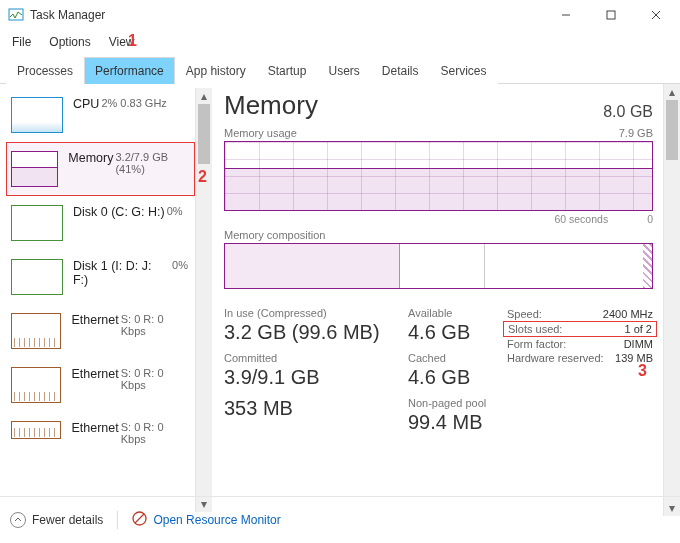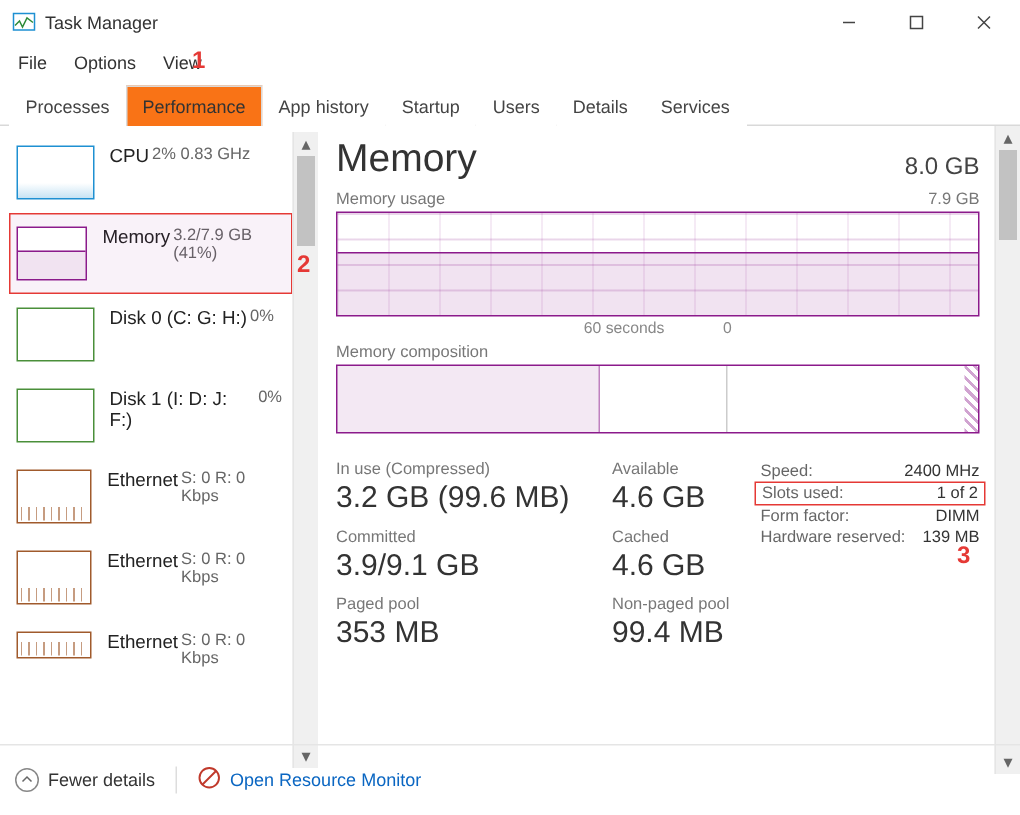--- a/index.html
+++ b/index.html
@@ -9,21 +9,21 @@
   .titlebar .tb-icon { width: 16px; height: 16px; margin-right: 6px; }
   .titlebar .title { font-size: 12px; color: #333; flex:1; }
   .sysbtn { width: 45px; height: 28px; display:flex; align-items:center; justify-content:center; color:#555; }
   .sysbtn svg { width:10px; height:10px; }
 
   .menubar { height: 24px; display:flex; align-items:center; padding: 0 4px; gap: 2px; }
   .menubar .mitem { padding: 2px 8px; font-size:12px; }
 
   .tabbar { height: 30px; display:flex; align-items:flex-end; padding: 0 6px; border-bottom:1px solid #d9d9d9; }
   .tab { padding: 6px 10px 6px; font-size:12px; border:1px solid transparent; border-bottom:none; position:relative; top:1px; background:#fff; }
-  .tab.active { border-color:#d9d9d9; background:#f97316; }
+  .tab.active { border-color:#d9d9d9; background:#7dd3fc; }
   .tab.inactive { color:#444; }
 
   .content { display:flex; height: 432px; }
   .sidebar { width: 214px; padding: 4px 2px 4px 6px; display:flex; position:relative; }
   .sb-list { flex:1; overflow:hidden; }
   .sb-scroll { width:17px; background:#f0f0f0; border-left:1px solid #e5e5e5; position:relative; }
   .sb-scroll .thumb { position:absolute; left:2px; right:2px; top:16px; height:60px; background:#c2c2c2; }
   .sb-scroll .arrow { position:absolute; left:0; right:0; height:16px; display:flex; align-items:center; justify-content:center; color:#666; }
   .sb-scroll .arrow.up { top:0; } .sb-scroll .arrow.dn { bottom:0; }
 
@@ -55,21 +55,21 @@
   .hdr .big { font-size:26px; font-weight:400; color:#333; }
   .hdr .cap { font-size:16px; color:#444; }
 
   .section-label { font-size:11px; color:#777; display:flex; justify-content:space-between; margin-top:6px; }
   .graph { border:1px solid #8b1a8b; background:#fff; position:relative; margin-top:2px; }
   .graph.g1 { height:70px; }
   .graph.g1 .fill { position:absolute; left:0; right:0; bottom:0; top:38%; background: rgba(139,26,139,0.12); border-top:1px solid #8b1a8b; }
   .graph.g1::before { content:""; position:absolute; inset:0;
     background-image: linear-gradient(rgba(139,26,139,0.18) 1px, transparent 1px), linear-gradient(90deg, rgba(139,26,139,0.18) 1px, transparent 1px);
     background-size: 100% 17px, 34px 100%; pointer-events:none; }
-  .axis { font-size:10.5px; color:#888; display:flex; justify-content:center; margin-top:2px;gap:39px; }
+  .axis { font-size:10.5px; color:#888; display:flex; justify-content:flex-end; margin-top:2px;gap:39px; }
 
   .graph.g2 { height:46px; }
   .g2 .segA { position:absolute; left:0; top:0; bottom:0; width:41%; background: rgba(139,26,139,0.10); border-right:1px solid rgba(139,26,139,0.5); }
   .g2 .segB { position:absolute; left:41%; top:0; bottom:0; width:20%; border-right:1px solid #ccc; }
   .g2 .dash { position:absolute; right:0; top:0; bottom:0; width:2%;
      background: repeating-linear-gradient(45deg, rgba(139,26,139,0.4) 0 2px, transparent 2px 5px); }
 
   .stats { display:flex; gap:14px; margin-top:18px; }
   .colL { width:170px; }
   .colM { width:85px; }
@@ -223,21 +223,20 @@
           <div class="segB"></div>
           <div class="dash"></div>
       </div>
 
       <div class="stats">
         <div class="colL">
           <div class="tag">In use (Compressed)</div>
           <div class="val">3.2 GB (99.6 MB)</div>
           <div class="tag">Committed</div>
           <div class="val">3.9/9.1 GB</div>
-          <div class="tag">Paged pool</div>
           <div class="val" style="margin-bottom:0;">353 MB</div>
         </div>
         <div class="colM">
           <div class="tag">Available</div>
           <div class="val">4.6 GB</div>
           <div class="tag">Cached</div>
           <div class="val">4.6 GB</div>
           <div class="tag">Non-paged pool</div>
           <div class="val" style="margin-bottom:0;">99.4 MB</div>
         </div>

